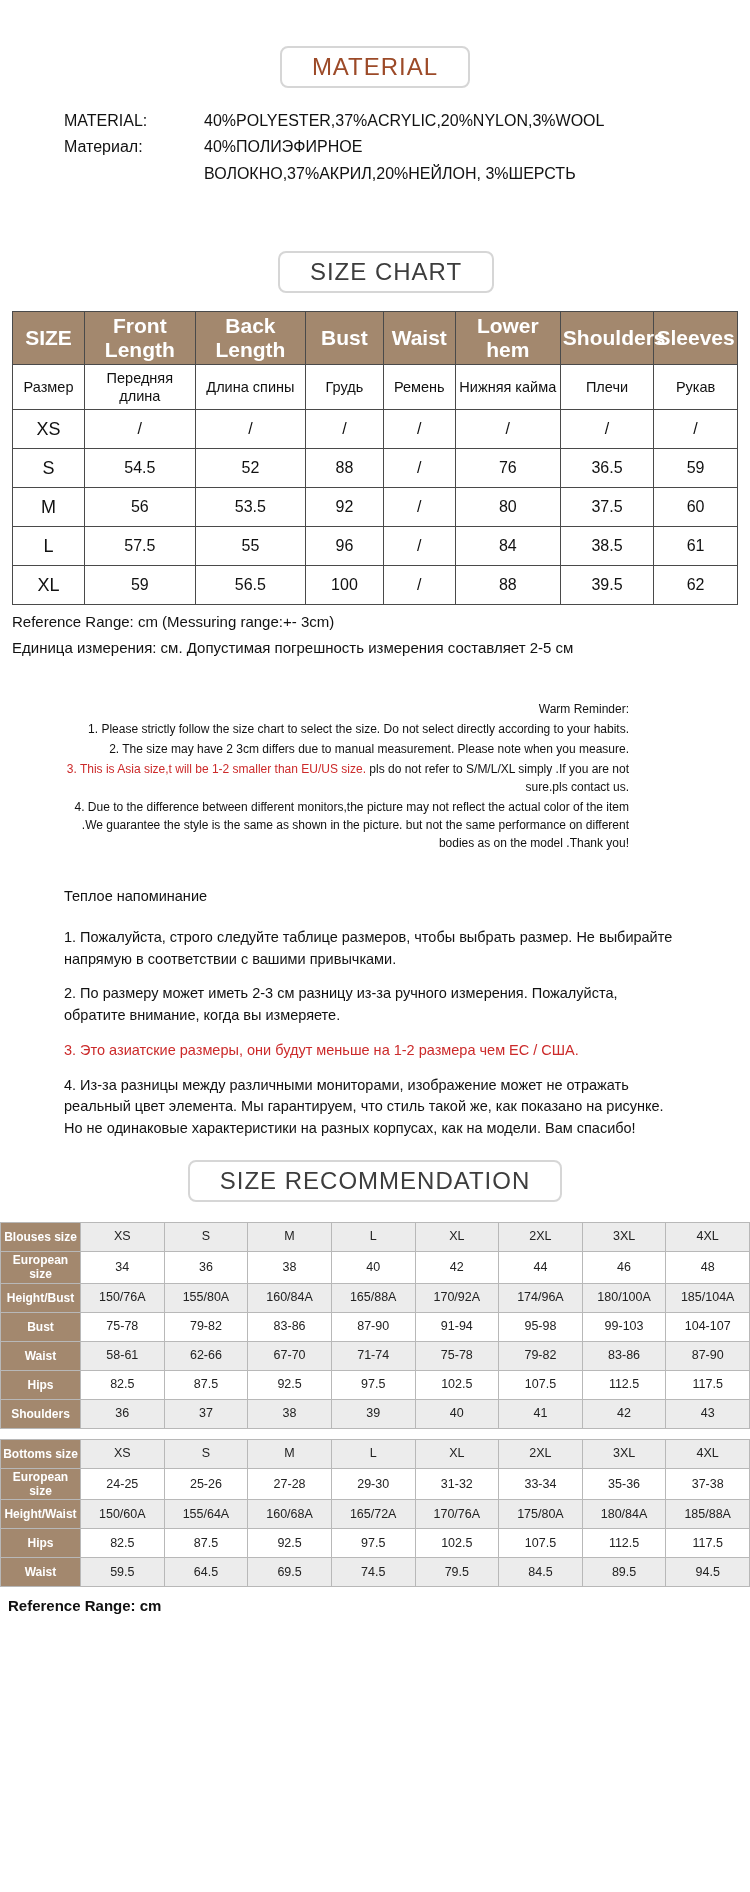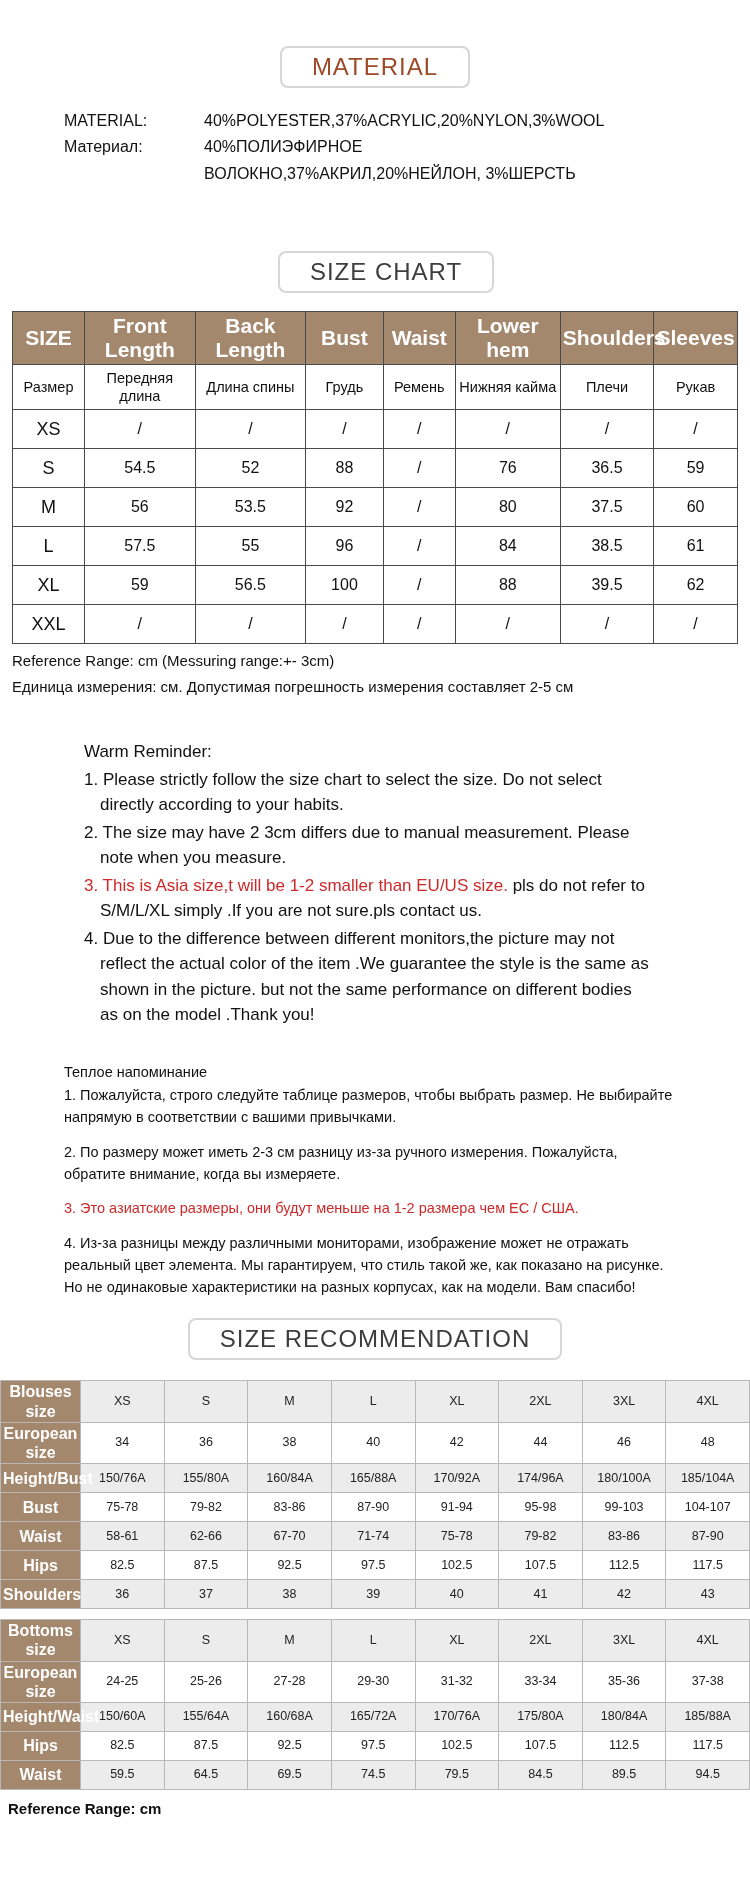--- a/index.html
+++ b/index.html
@@ -59,27 +59,27 @@
   table.size-chart tr.hdr-en th:nth-child(7) { width: 12.9%; }
   table.size-chart tr.hdr-en th:nth-child(8) { width: 11.5%; }
   table.size-chart tr.hdr-ru td { font-size: 14.5px; height: 40px; line-height: 1.25; }
   table.size-chart td { font-size: 16px; height: 34px; }
   table.size-chart td.size-col { font-size: 18px; }
 
   .chart-note { margin: 8px 0 0 12px; font-size: 15px; }
   .chart-note.ru { margin-top: 9px; }
 
   
-  .reminder-en { margin: 44px 0 0 84px; width: 565px; font-size: 17px; line-height: 1.5; }
+  .reminder-en { margin: 44px 0 0 64px; width: 565px; font-size: 12px; line-height: 1.5; text-align: right; }
   .reminder-en .rem-title { margin-bottom: 2px; }
   .reminder-en .rem-item { padding-left: 16px; text-indent: -16px; margin: 2px 0; }
 
   
   .reminder-ru { margin: 34px 0 0 64px; width: 610px; font-size: 14.5px; line-height: 1.5; }
-  .reminder-ru .rem-title { margin-bottom: 2px; }
+  .reminder-ru .rem-title { margin-bottom: 19px; }
   .reminder-ru .rem-item { margin-bottom: 13px; }
 
   .red { color: var(--red, #cc2a2a); }
 
   
   .rec-wrap { margin-top: 20px; }
   table.rec-table {
     width: 750px;
     border-collapse: collapse;
     table-layout: fixed;
@@ -93,21 +93,21 @@
     font-weight: normal;
     height: 26px;
     padding: 1px 2px;
     color: #222;
     line-height: 1.2;
   }
   table.rec-table th.row-label {
     background: var(--brown, #a3886e);
     color: #fff;
     font-weight: bold;
-    font-size: 16px;
+    font-size: 12px;
     width: 75px;
   }
   table.rec-table tr.alt td { background: var(--row_alt, #ececec); }
 
   .footer-note { margin: 10px 0 0 8px; font-size: 15px; font-weight: bold; }
 </style>
 </head>
 <body>
 
 <div class="page">
@@ -194,30 +194,20 @@
         <tr>
           <td class="size-col">XL</td>
           <td>59</td>
           <td>56.5</td>
           <td>100</td>
           <td>/</td>
           <td>88</td>
           <td>39.5</td>
           <td>62</td>
         </tr>
-        <tr>
-          <td class="size-col">XXL</td>
-          <td>/</td>
-          <td>/</td>
-          <td>/</td>
-          <td>/</td>
-          <td>/</td>
-          <td>/</td>
-          <td>/</td>
-        </tr>
       </tbody>
     </table>
   <div class="chart-note">Reference Range: cm (Messuring range:+- 3cm)</div>
   <div class="chart-note ru">Единица измерения: см. Допустимая погрешность измерения составляет 2-5 см</div>
 
   <div class="reminder-en">
     <div class="rem-title">Warm Reminder:</div>
     <div>
         <div class="rem-item"><span>1. Please strictly follow the size chart to select the size. Do not select directly according to your habits.</span></div>
         <div class="rem-item"><span>2. The size may have 2 3cm differs due to manual measurement. Please note when you measure.</span></div>

